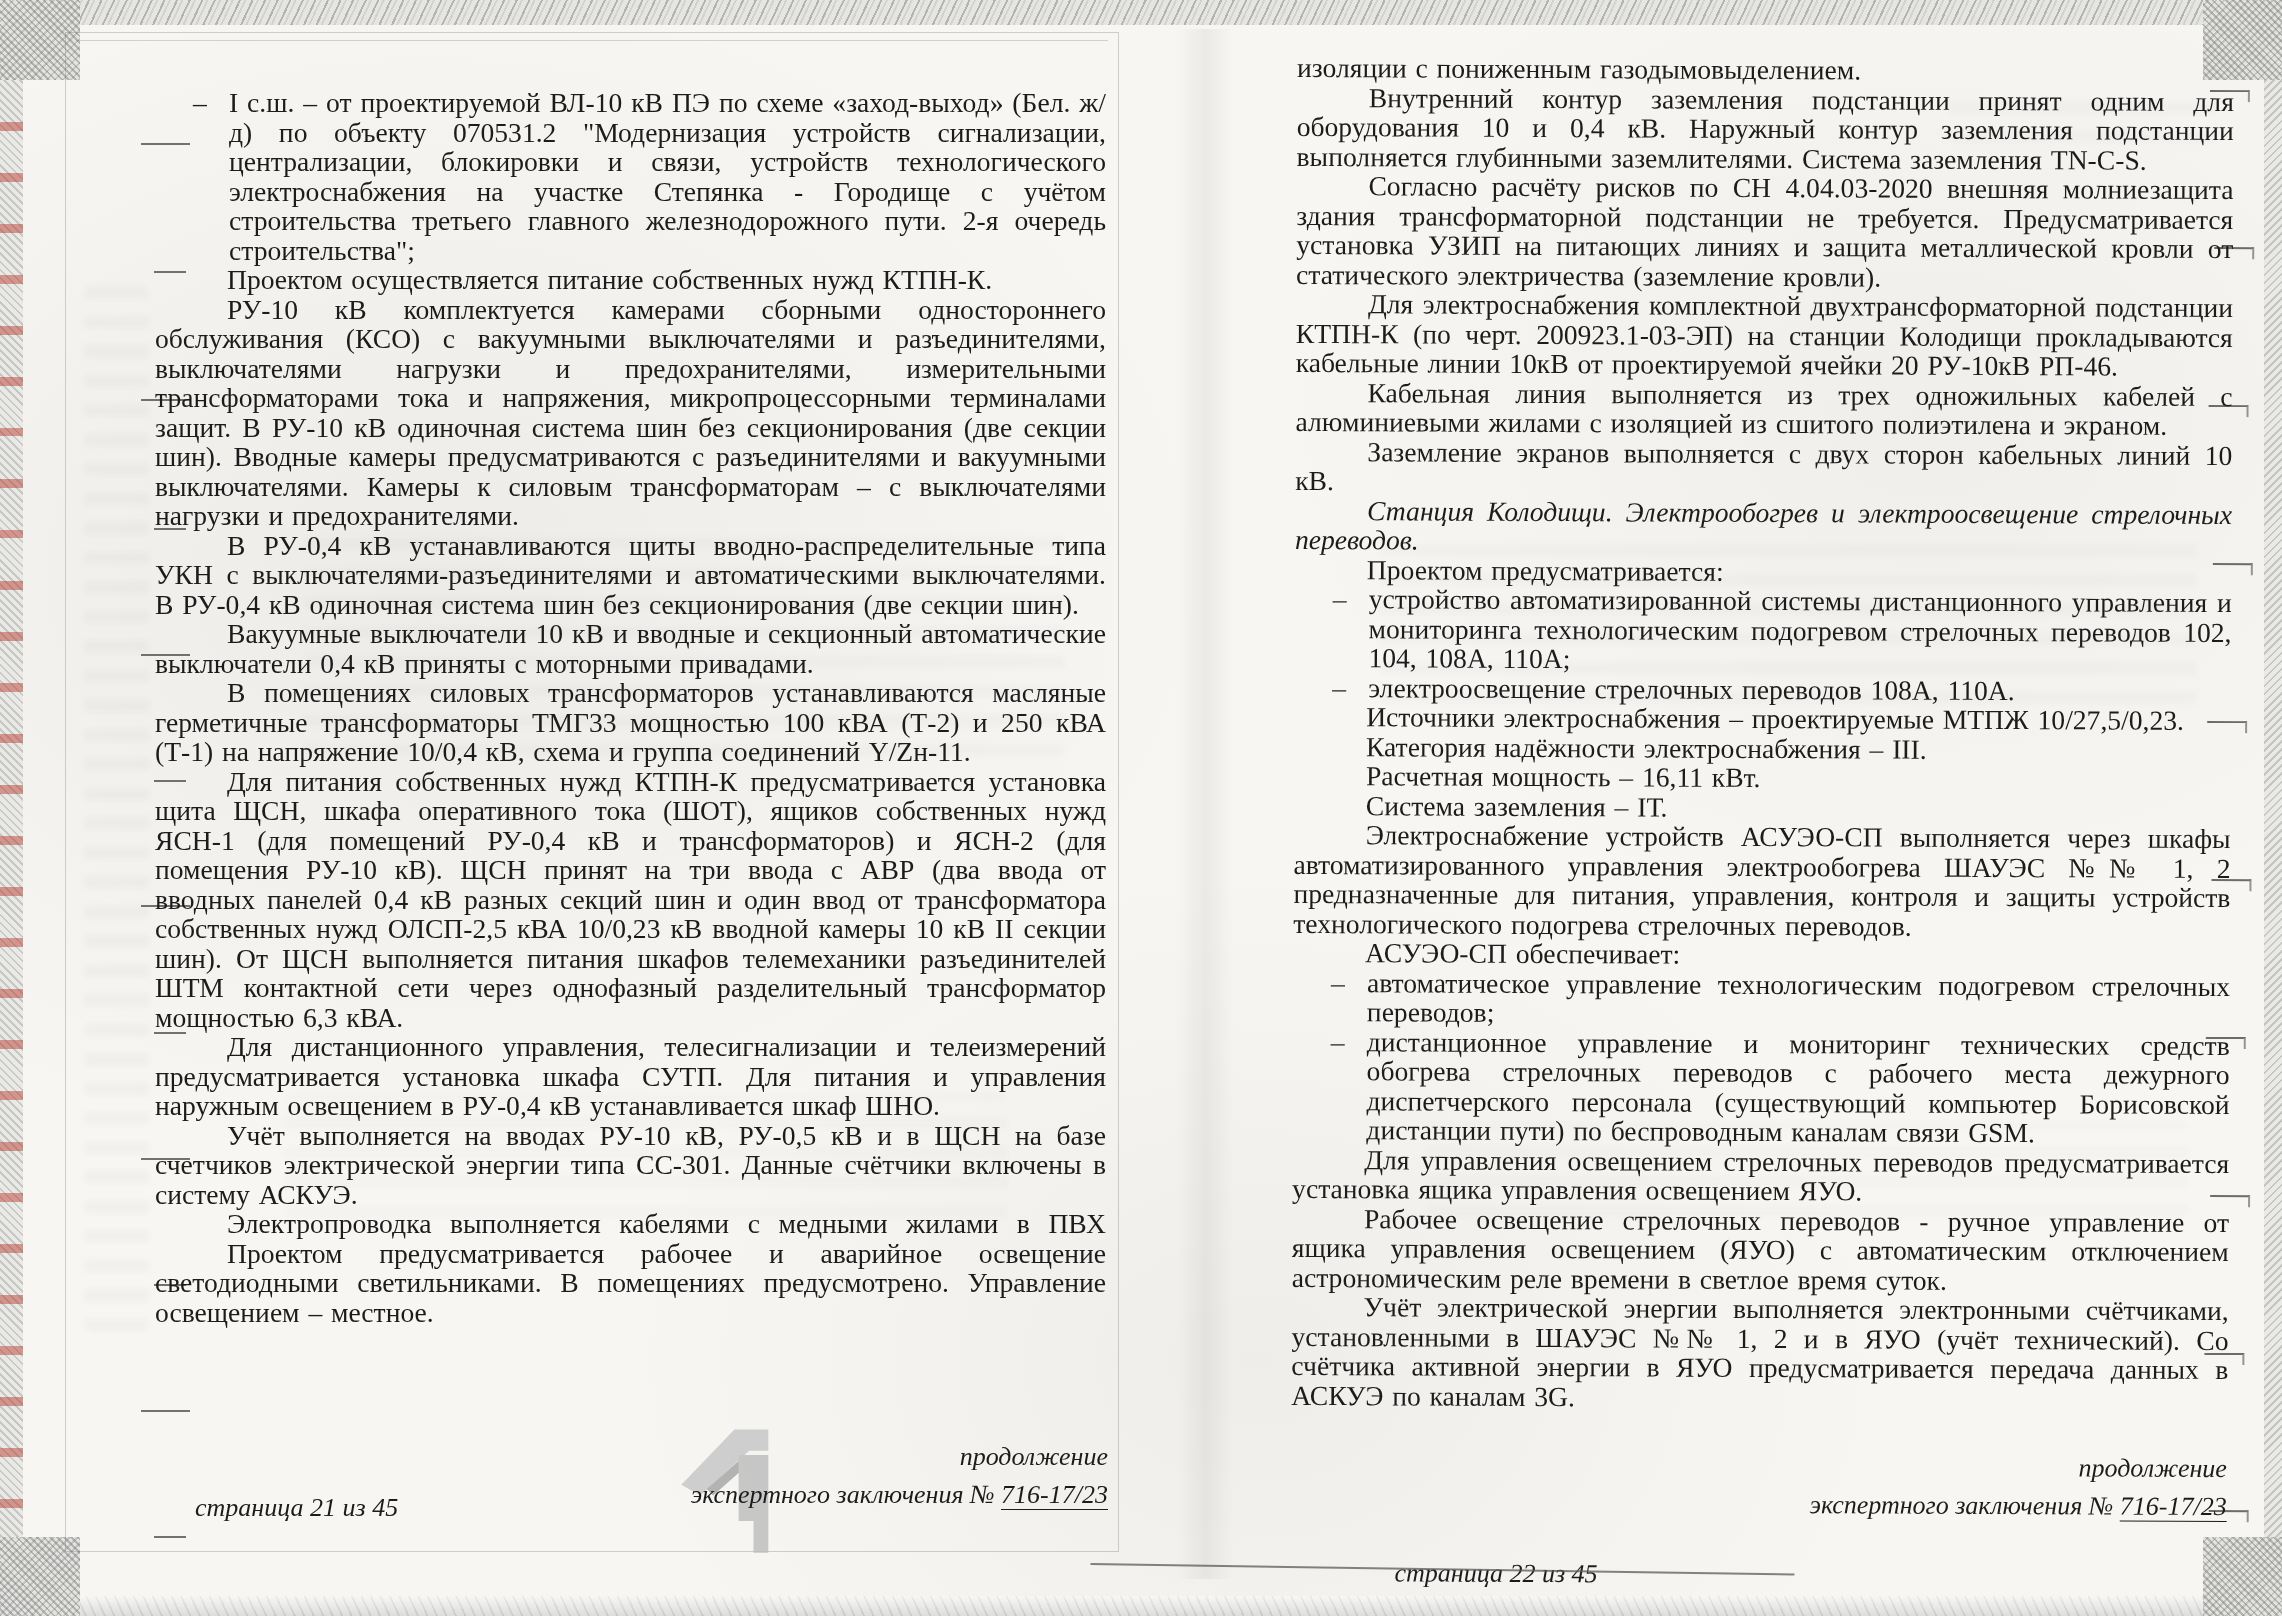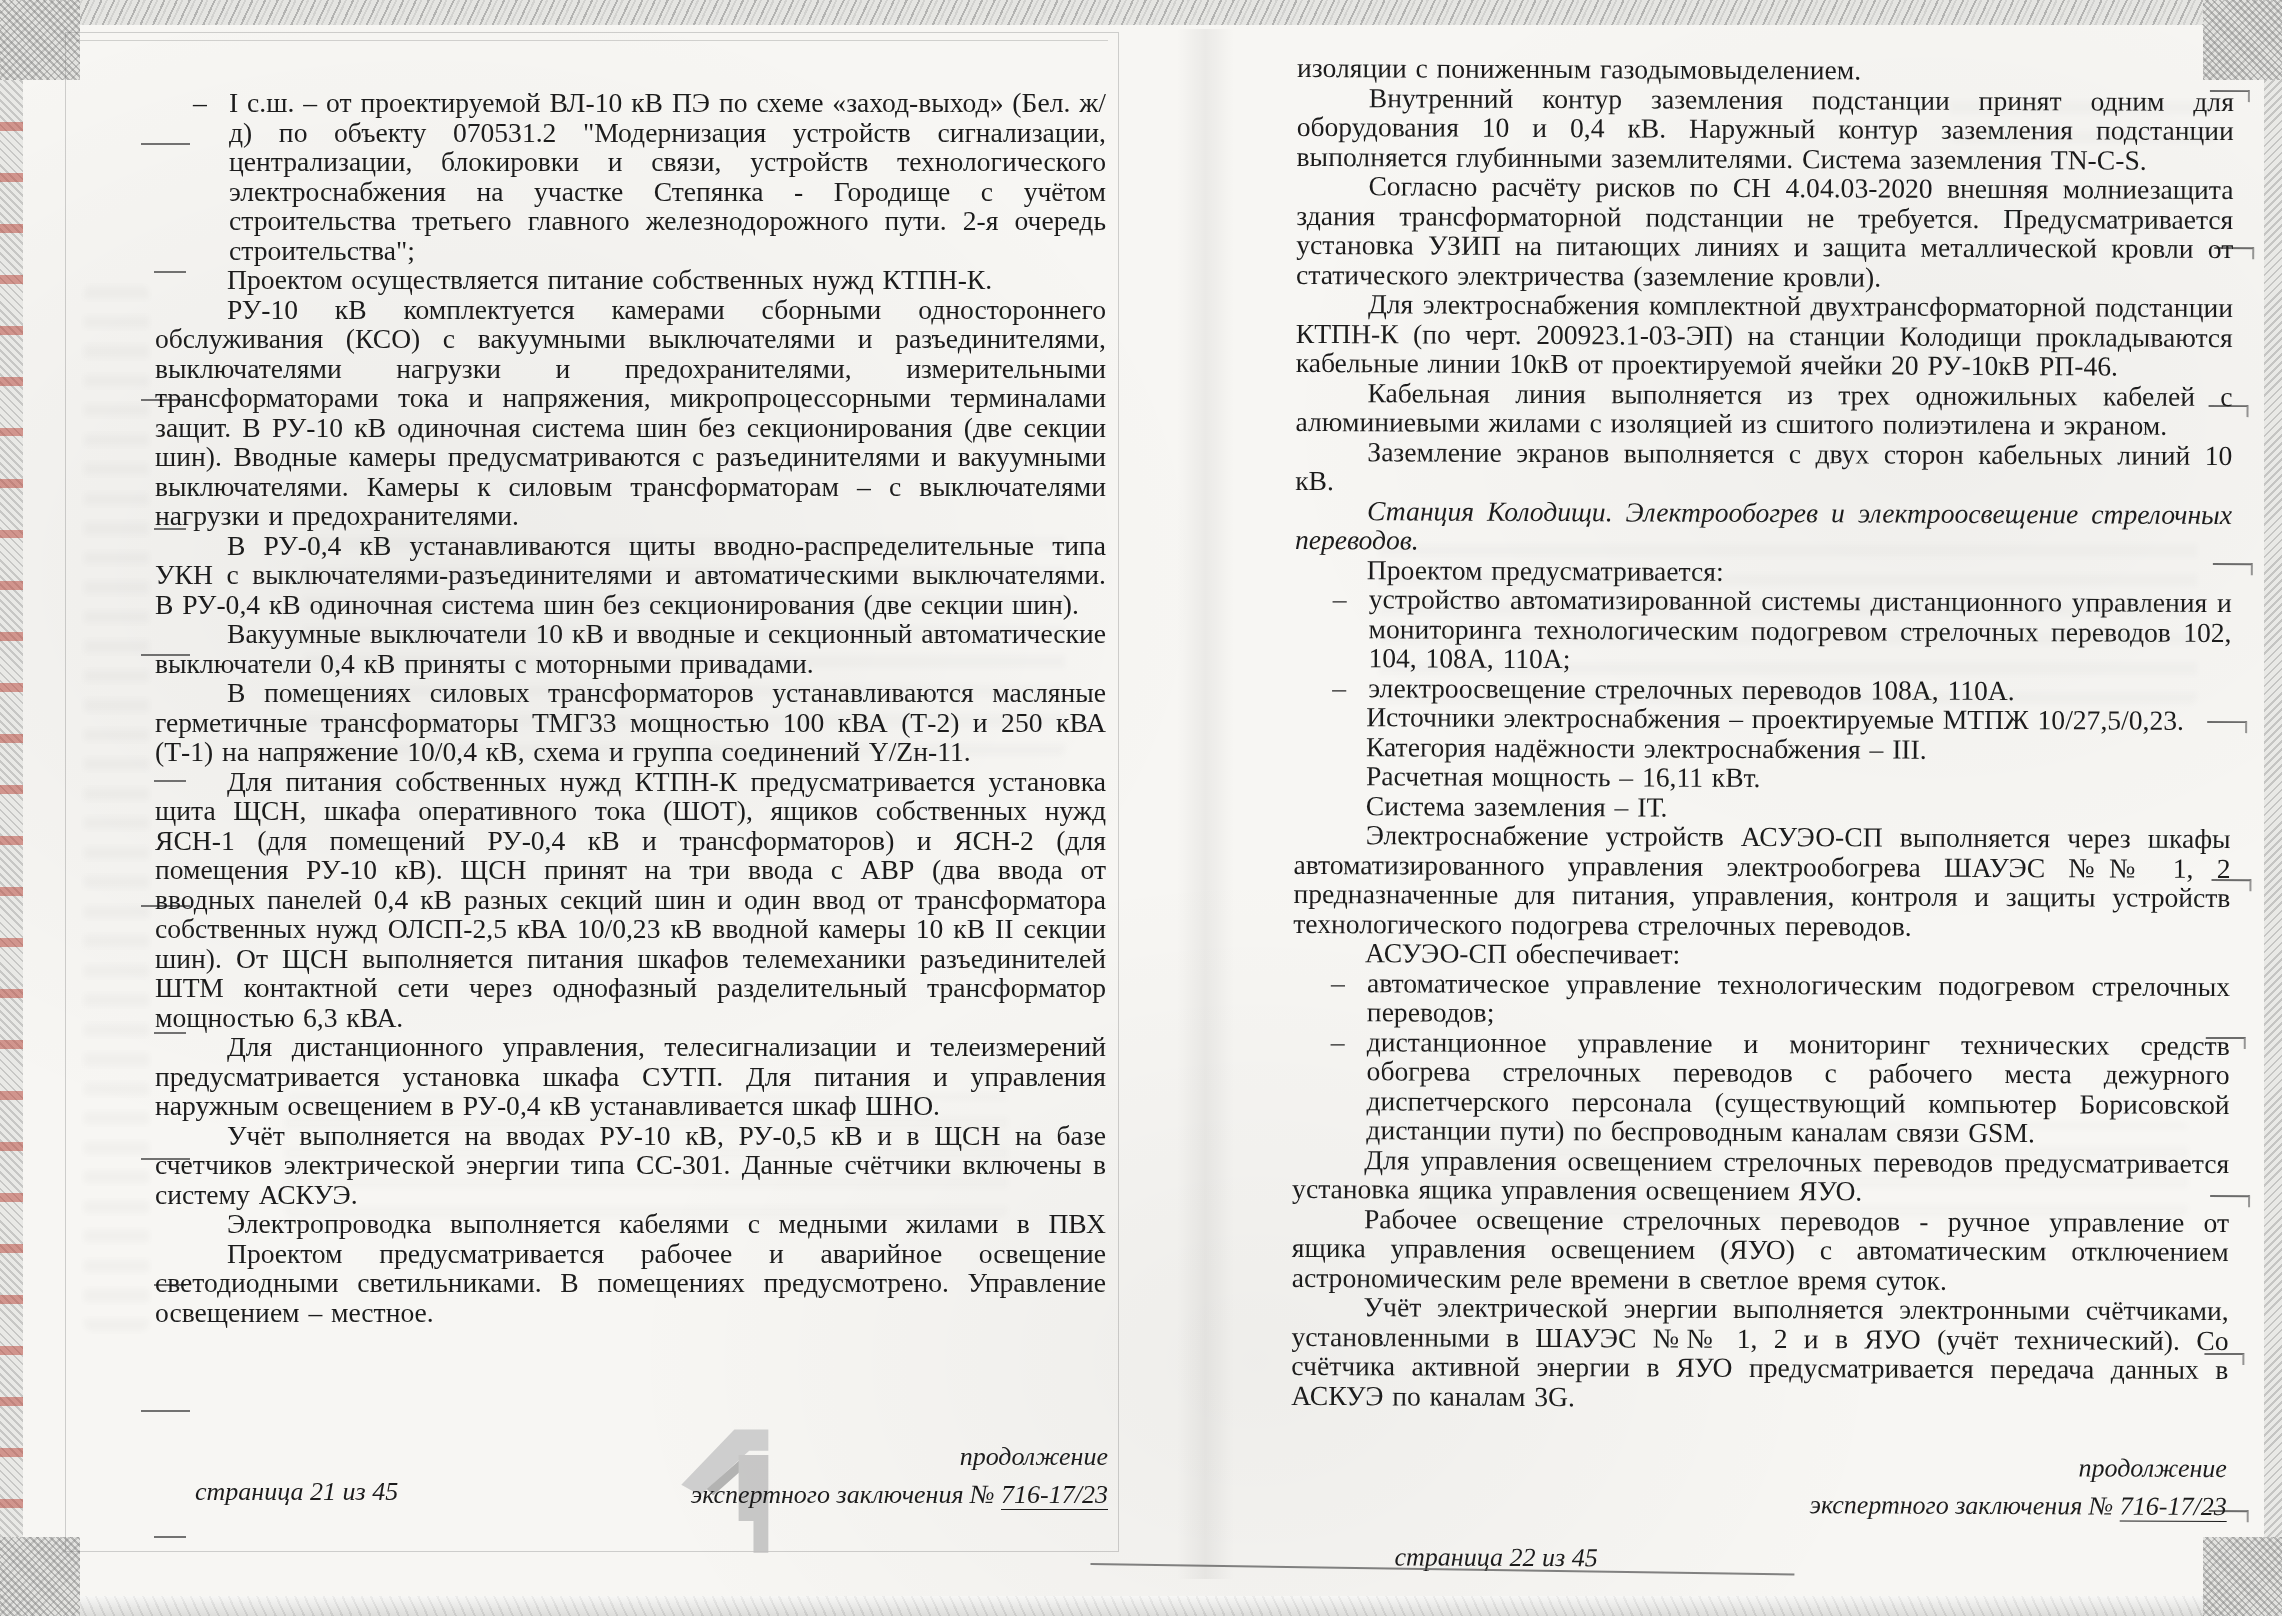--- a/index.html
+++ b/index.html
@@ -115,21 +115,21 @@
   #right-col { left: 1294px; top: 55px; width: 937px; }
   .para   { margin: 0; text-indent: 72px; }
   .cont   { margin: 0; text-indent: 0; }
   .bullet { margin: 0; position: relative; padding-left: 74px; text-indent: 0; }
   .bullet::before { content: "\2013"; position: absolute; left: 38px; }
   .ital { font-style: italic; }
   .lastline-justify { text-align-last: justify; }
 
   
   .footer-page {
-    position: absolute; font-style: italic; font-size: 26px; white-space: nowrap;
+    position: absolute; font-style: italic; font-size: 26px; white-space: nowrap; margin-top: 16px;
   }
   .footer-cont {
     position: absolute; font-style: italic; font-size: 26px;
     text-align: right; line-height: 38px; width: 480px;
   }
   .report-no { border-bottom: 1.9px solid #1c1c1c; }
 
   
   .logo { position: absolute; left: 666px; top: 1419px; opacity: .85; }
 

